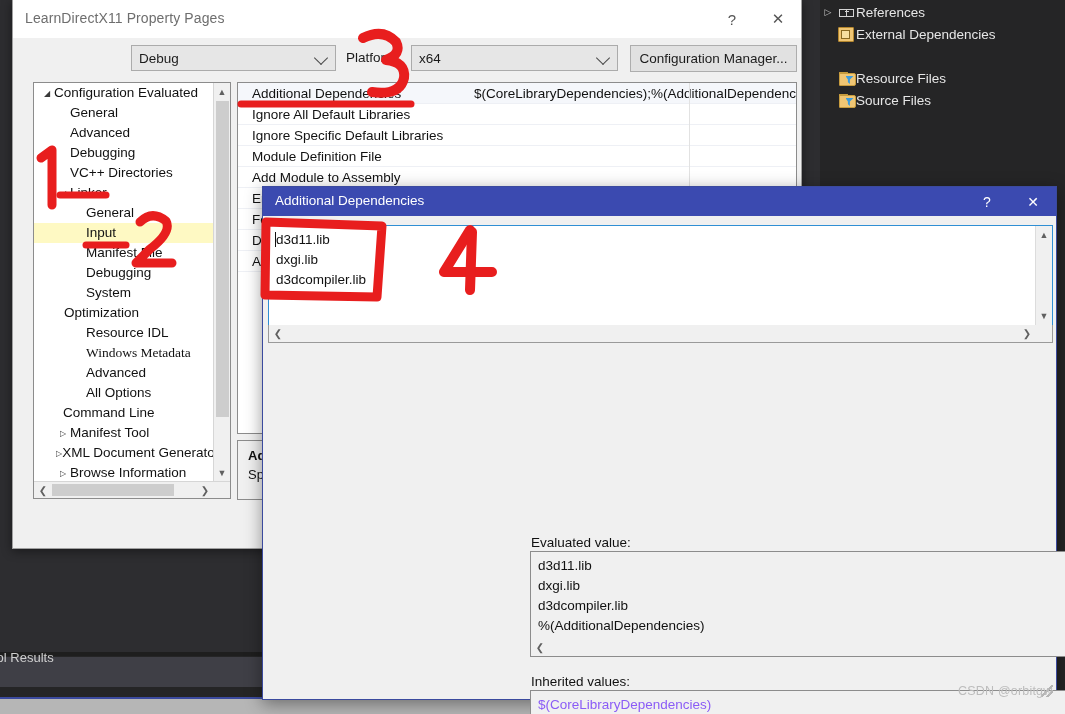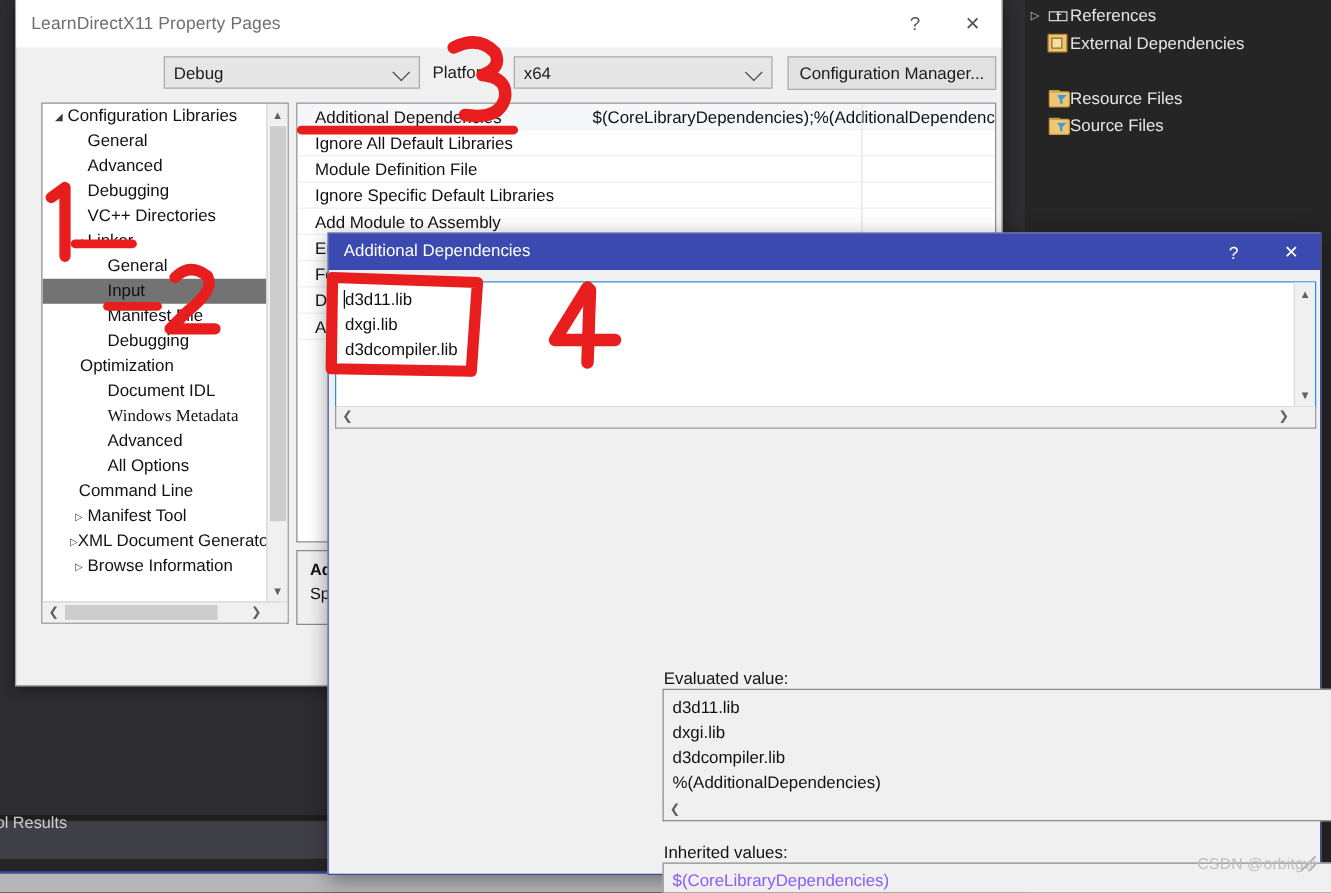--- a/index.html
+++ b/index.html
@@ -70,21 +70,21 @@
   #plat-combo .txt{margin-left:7px;font-size:13.5px;color:#1b1b1b;}
   #cfgmgr-btn{position:absolute;left:617px;top:45px;width:165px;height:25px;background:#e1e1e1;
               border:1px solid #adadad;display:flex;align-items:center;justify-content:center;font-size:13.5px;}
 
   
   #tree-box{position:absolute;left:20px;top:82px;width:196px;height:415px;background:#ffffff;
             border:1px solid #8c8c8c;overflow:hidden;}
   #tree-inner{position:absolute;left:0;top:0;width:180px;}
   .tnode{height:20px;display:flex;align-items:center;font-size:13.5px;color:#111;white-space:nowrap;}
   .tnode .exp{width:14px;text-align:center;font-size:8px;color:#3a3a3a;}
-  .tnode.sel{background:#737373;}
+  .tnode.sel{background:#fef9c3;}
   .tnode .lbl{line-height:20px;}
   #tree-vscroll{position:absolute;right:0;top:0;width:16px;height:399px;background:#f0f0f0;border-left:1px solid #d6d6d6;}
   #tree-vthumb{position:absolute;left:2px;top:18px;width:13px;height:316px;background:#cdcdcd;}
   .sb-arrow{position:absolute;left:0;width:16px;height:18px;display:flex;align-items:center;justify-content:center;
             color:#606060;font-size:9px;}
   #tree-hscroll{position:absolute;left:0;bottom:0;width:196px;height:16px;background:#f0f0f0;border-top:1px solid #d6d6d6;}
   #tree-hthumb{position:absolute;left:18px;top:2px;width:122px;height:12px;background:#cdcdcd;}
   .sb-harrow{position:absolute;top:0;width:18px;height:16px;display:flex;align-items:center;justify-content:center;
              color:#606060;font-size:10px;}
 
@@ -219,21 +219,21 @@
     <span class="txt">x64</span>
     <span class="combo-chev"></span>
   </div>
 
   <div id="cfgmgr-btn">Configuration Manager...</div>
 
   <div id="tree-box">
     <div id="tree-inner">
         <div class="tnode" style="padding-left: 6px;">
           <span class="exp">◢</span>
-          <span class="lbl">Configuration Libraries</span>
+          <span class="lbl">Configuration Evaluated</span>
         </div>
         <div class="tnode" style="padding-left: 22px;">
           <span class="exp"></span>
           <span class="lbl">General</span>
         </div>
         <div class="tnode" style="padding-left: 22px;">
           <span class="exp"></span>
           <span class="lbl">Advanced</span>
         </div>
         <div class="tnode" style="padding-left: 22px;">
@@ -257,27 +257,31 @@
           <span class="lbl">Input</span>
         </div>
         <div class="tnode" style="padding-left: 38px;">
           <span class="exp"></span>
           <span class="lbl">Manifest File</span>
         </div>
         <div class="tnode" style="padding-left: 38px;">
           <span class="exp"></span>
           <span class="lbl">Debugging</span>
         </div>
+        <div class="tnode" style="padding-left: 38px;">
+          <span class="exp"></span>
+          <span class="lbl">System</span>
+        </div>
         <div class="tnode" style="padding-left: 16px;">
           <span class="exp"></span>
           <span class="lbl">Optimization</span>
         </div>
         <div class="tnode" style="padding-left: 38px;">
           <span class="exp"></span>
-          <span class="lbl">Document IDL</span>
+          <span class="lbl">Resource IDL</span>
         </div>
         <div class="tnode" style="padding-left: 38px; font-family: Liberation Serif, serif;">
           <span class="exp"></span>
           <span class="lbl">Windows Metadata</span>
         </div>
         <div class="tnode" style="padding-left: 38px;">
           <span class="exp"></span>
           <span class="lbl">Advanced</span>
         </div>
         <div class="tnode" style="padding-left: 38px;">
@@ -317,25 +321,25 @@
     <div id="grid-rows">
         <div class="grow first">
           <div class="gname">Additional Dependencies</div>
           <div class="gval">$(CoreLibraryDependencies);%(AdditionalDependencies)</div>
         </div>
         <div class="grow">
           <div class="gname">Ignore All Default Libraries</div>
           <div class="gval"></div>
         </div>
         <div class="grow">
+          <div class="gname">Ignore Specific Default Libraries</div>
+          <div class="gval"></div>
+        </div>
+        <div class="grow">
           <div class="gname">Module Definition File</div>
-          <div class="gval"></div>
-        </div>
-        <div class="grow">
-          <div class="gname">Ignore Specific Default Libraries</div>
           <div class="gval"></div>
         </div>
         <div class="grow">
           <div class="gname">Add Module to Assembly</div>
           <div class="gval"></div>
         </div>
         <div class="grow">
           <div class="gname">Embed Managed Resource File</div>
           <div class="gval"></div>
         </div>

